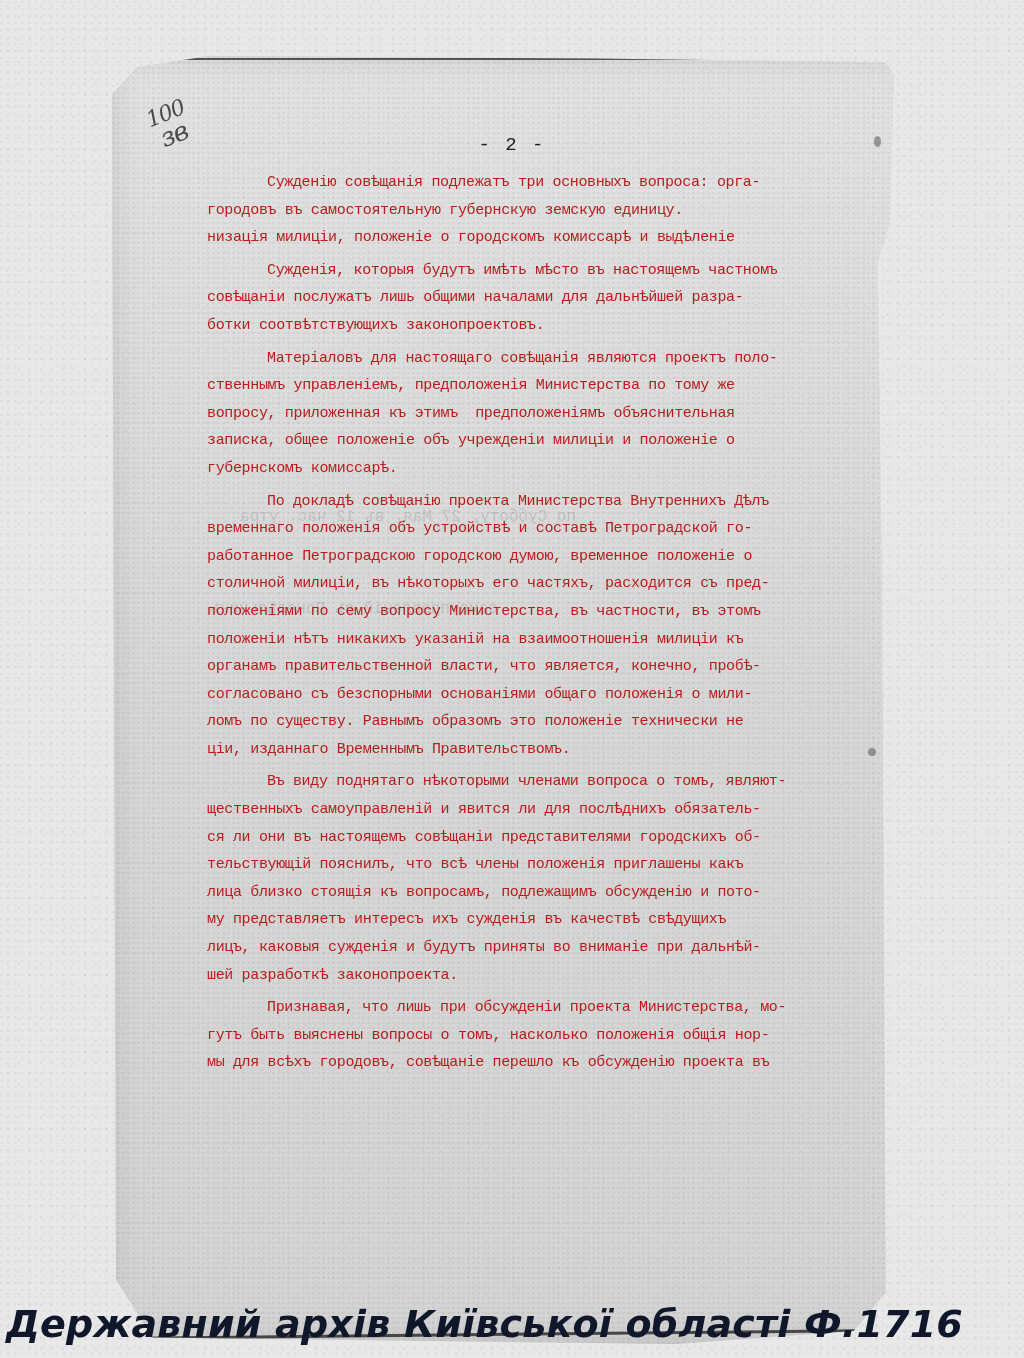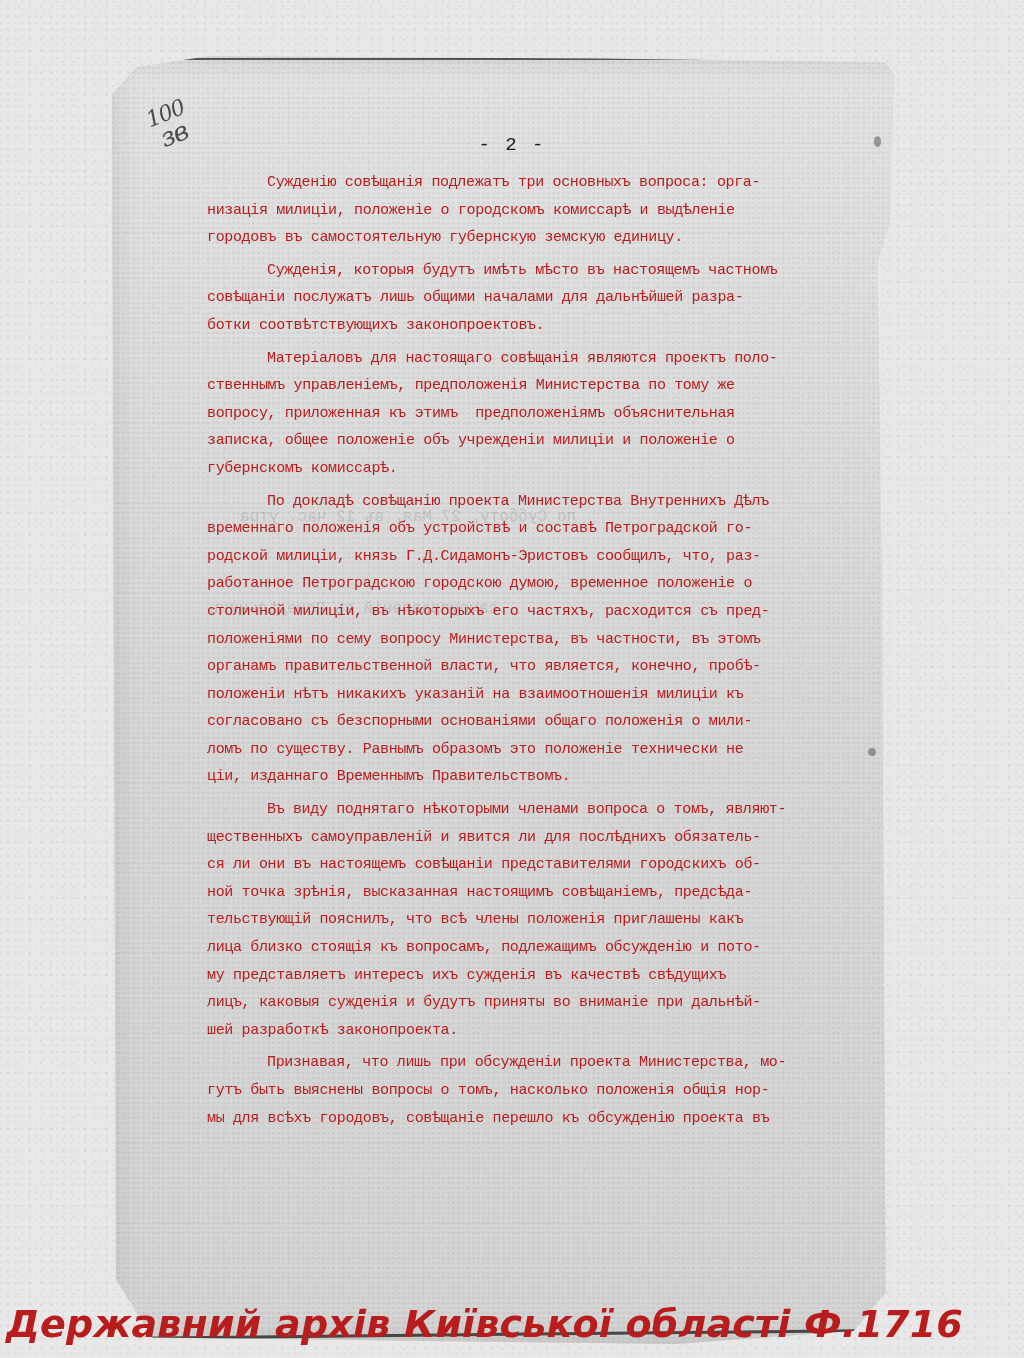--- a/index.html
+++ b/index.html
@@ -106,21 +106,21 @@
       pointer-events: none;
     }
     .watermark {
       position: absolute;
       left: 6px;
       top: 1302px;
       font-family: "DejaVu Sans", sans-serif;
       font-weight: bold;
       font-style: italic;
       font-size: 38px;
-      color: #b91c1c;
+      color: #0f172a;
       letter-spacing: 0.2px;
       white-space: nowrap;
     }
     .stain {
       position: absolute;
       border-radius: 50%;
       background: rgba(60,60,60,0.45);
     }
   </style>
 </head>
@@ -138,22 +138,22 @@
 
 <div class="page-number">- 2 -</div>
 
 <div class="bleed" style="left:240px;top:508px;">по Субботу, 27 Мая, въ 12 час. утра</div>
 <div class="bleed" style="left:210px;top:600px;">самоуправленій въ Понедѣльникъ</div>
 
 <div class="body-text">
 
   <div>
     <div class="line indent">Сужденію совѣщанія подлежатъ три основныхъ вопроса: орга-</div>
+    <div class="line">городовъ въ самостоятельную губернскую земскую единицу.</div>
     <div class="line">низація милиціи, положеніе о городскомъ комиссарѣ и выдѣленіе</div>
-    <div class="line">городовъ въ самостоятельную губернскую земскую единицу.</div>
   </div>
   <div class="para-gap"></div>
 
   <div>
     <div class="line indent">Сужденія, которыя будутъ имѣть мѣсто въ настоящемъ частномъ</div>
     <div class="line">совѣщаніи послужатъ лишь общими началами для дальнѣйшей разра-</div>
     <div class="line">ботки соотвѣтствующихъ законопроектовъ.</div>
   </div>
   <div class="para-gap"></div>
 
@@ -162,37 +162,35 @@
     <div class="line">ственнымъ управленіемъ, предположенія Министерства по тому же</div>
     <div class="line">вопросу, приложенная къ этимъ  предположеніямъ объяснительная</div>
     <div class="line">записка, общее положеніе объ учрежденіи милиціи и положеніе о</div>
     <div class="line">губернскомъ комиссарѣ.</div>
   </div>
   <div class="para-gap"></div>
 
   <div>
     <div class="line indent">По докладѣ совѣщанію проекта Министерства Внутреннихъ Дѣлъ</div>
     <div class="line">временнаго положенія объ устройствѣ и составѣ Петроградской го-</div>
-    <div class="line">родской милиціи, князь Г.Д.Сидамонъ-Эристовъ сообщилъ, что, раз-</div>
     <div class="line">работанное Петроградскою городскою думою, временное положеніе о</div>
     <div class="line">столичной милиціи, въ нѣкоторыхъ его частяхъ, расходится съ пред-</div>
     <div class="line">положеніями по сему вопросу Министерства, въ частности, въ этомъ</div>
+    <div class="line">положеніи нѣтъ никакихъ указаній на взаимоотношенія милиціи къ</div>
     <div class="line">органамъ правительственной власти, что является, конечно, пробѣ-</div>
-    <div class="line">положеніи нѣтъ никакихъ указаній на взаимоотношенія милиціи къ</div>
     <div class="line">согласовано съ безспорными основаніями общаго положенія о мили-</div>
     <div class="line">ломъ по существу. Равнымъ образомъ это положеніе технически не</div>
     <div class="line">ціи, изданнаго Временнымъ Правительствомъ.</div>
   </div>
   <div class="para-gap"></div>
 
   <div>
     <div class="line indent">Въ виду поднятаго нѣкоторыми членами вопроса о томъ, являют-</div>
     <div class="line">щественныхъ самоуправленій и явится ли для послѣднихъ обязатель-</div>
     <div class="line">ся ли они въ настоящемъ совѣщаніи представителями городскихъ об-</div>
-    <div class="line">ной точка зрѣнія, высказанная настоящимъ совѣщаніемъ, предсѣда-</div>
     <div class="line">тельствующій пояснилъ, что всѣ члены положенія приглашены какъ</div>
     <div class="line">лица близко стоящія къ вопросамъ, подлежащимъ обсужденію и пото-</div>
     <div class="line">му представляетъ интересъ ихъ сужденія въ качествѣ свѣдущихъ</div>
     <div class="line">лицъ, каковыя сужденія и будутъ приняты во вниманіе при дальнѣй-</div>
     <div class="line">шей разработкѣ законопроекта.</div>
   </div>
   <div class="para-gap"></div>
 
   <div>
     <div class="line indent">Признавая, что лишь при обсужденіи проекта Министерства, мо-</div>

